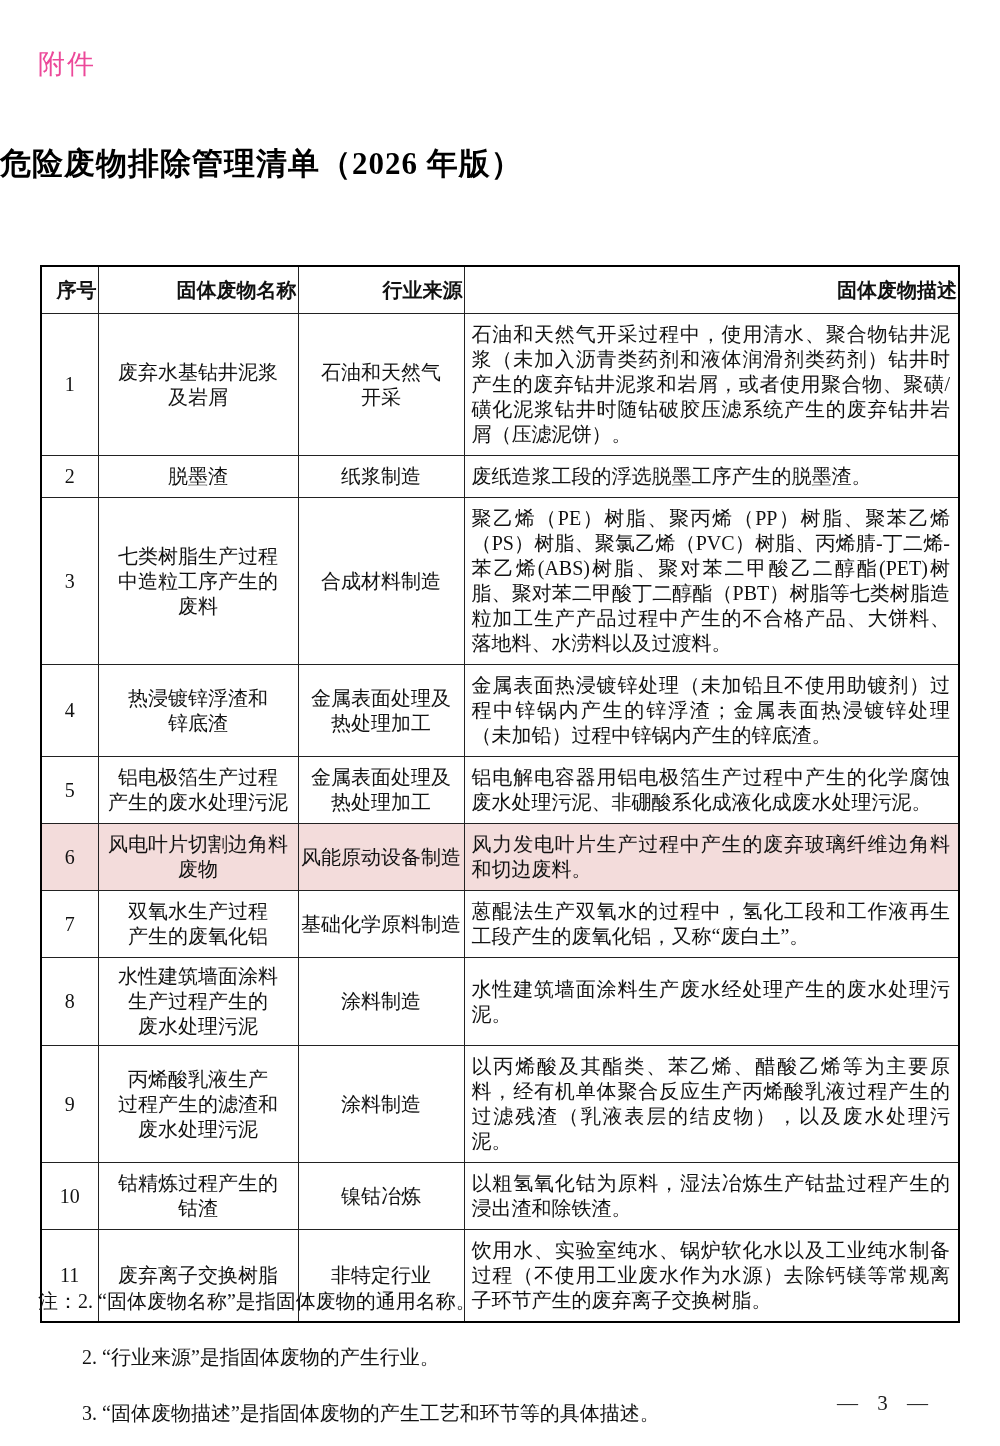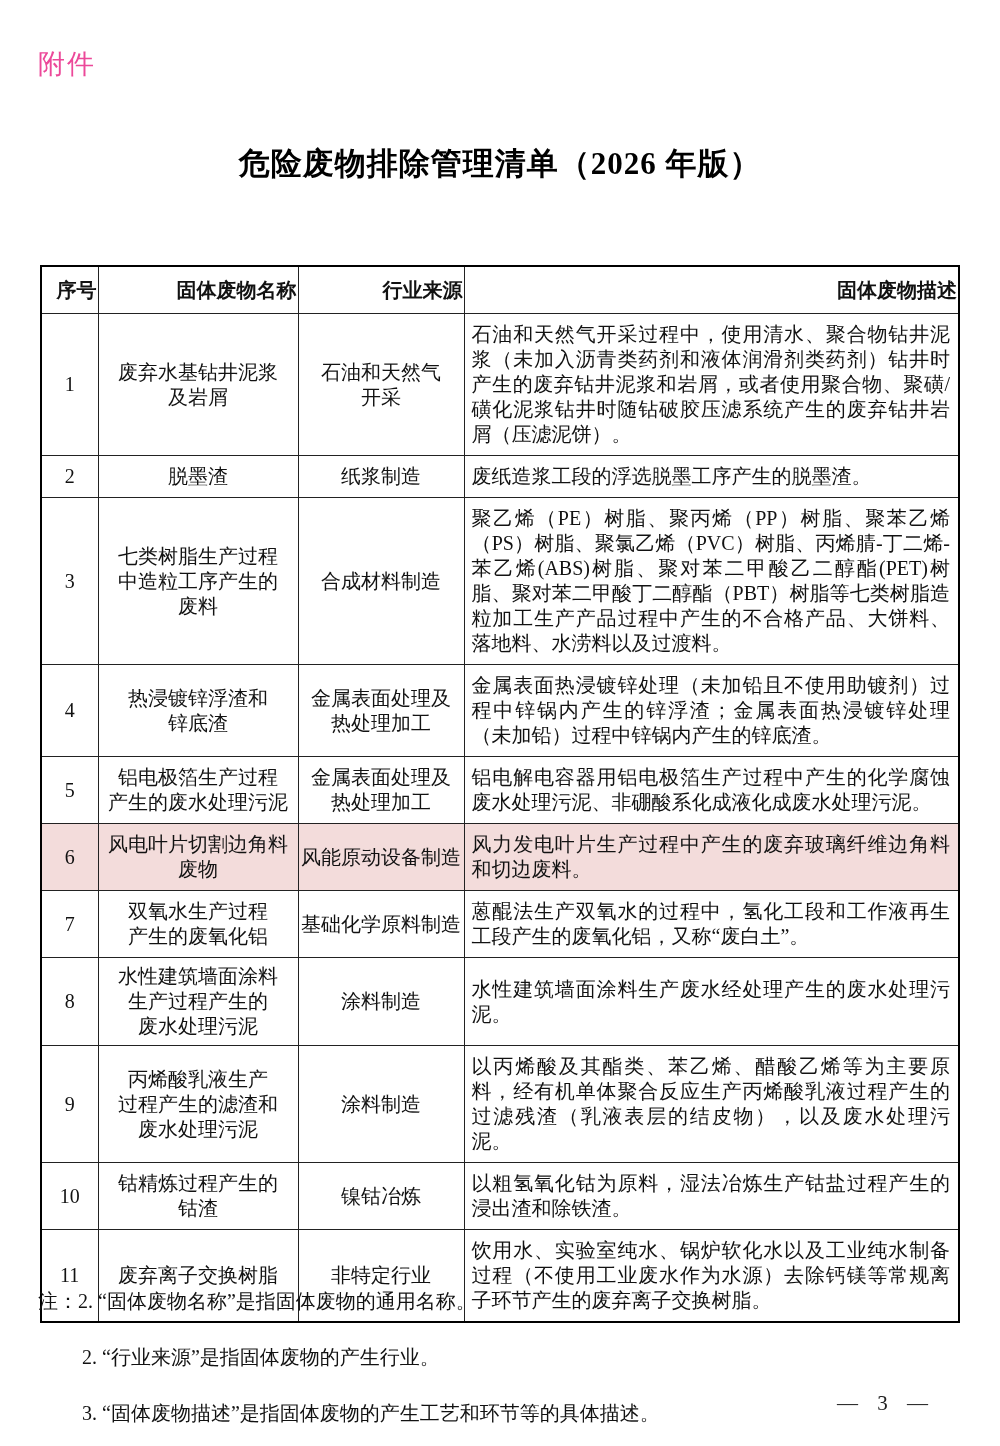--- a/index.html
+++ b/index.html
@@ -14,21 +14,21 @@
   .attachment {
     position: absolute; left: 38px; top: 30px;
     font-size: 27px; letter-spacing: 2px;
     font-family: Liberation Serif, serif;
     color: #ec4899;
     margin-top: 16px;
   }
 
   .title {
     position: absolute; left: 0; right: 0; top: 143px; margin: 0;
-    text-align: center;
+    text-align: left;
     font-size: 31px; font-weight: bold; letter-spacing: 1px;
     color: #000000;
   }
 
   table.waste-table {
     position: absolute; left: 40px; top: 265px;
     width: 918px;
     border-collapse: collapse; table-layout: fixed;
     border: 2px solid #000000;
   }

